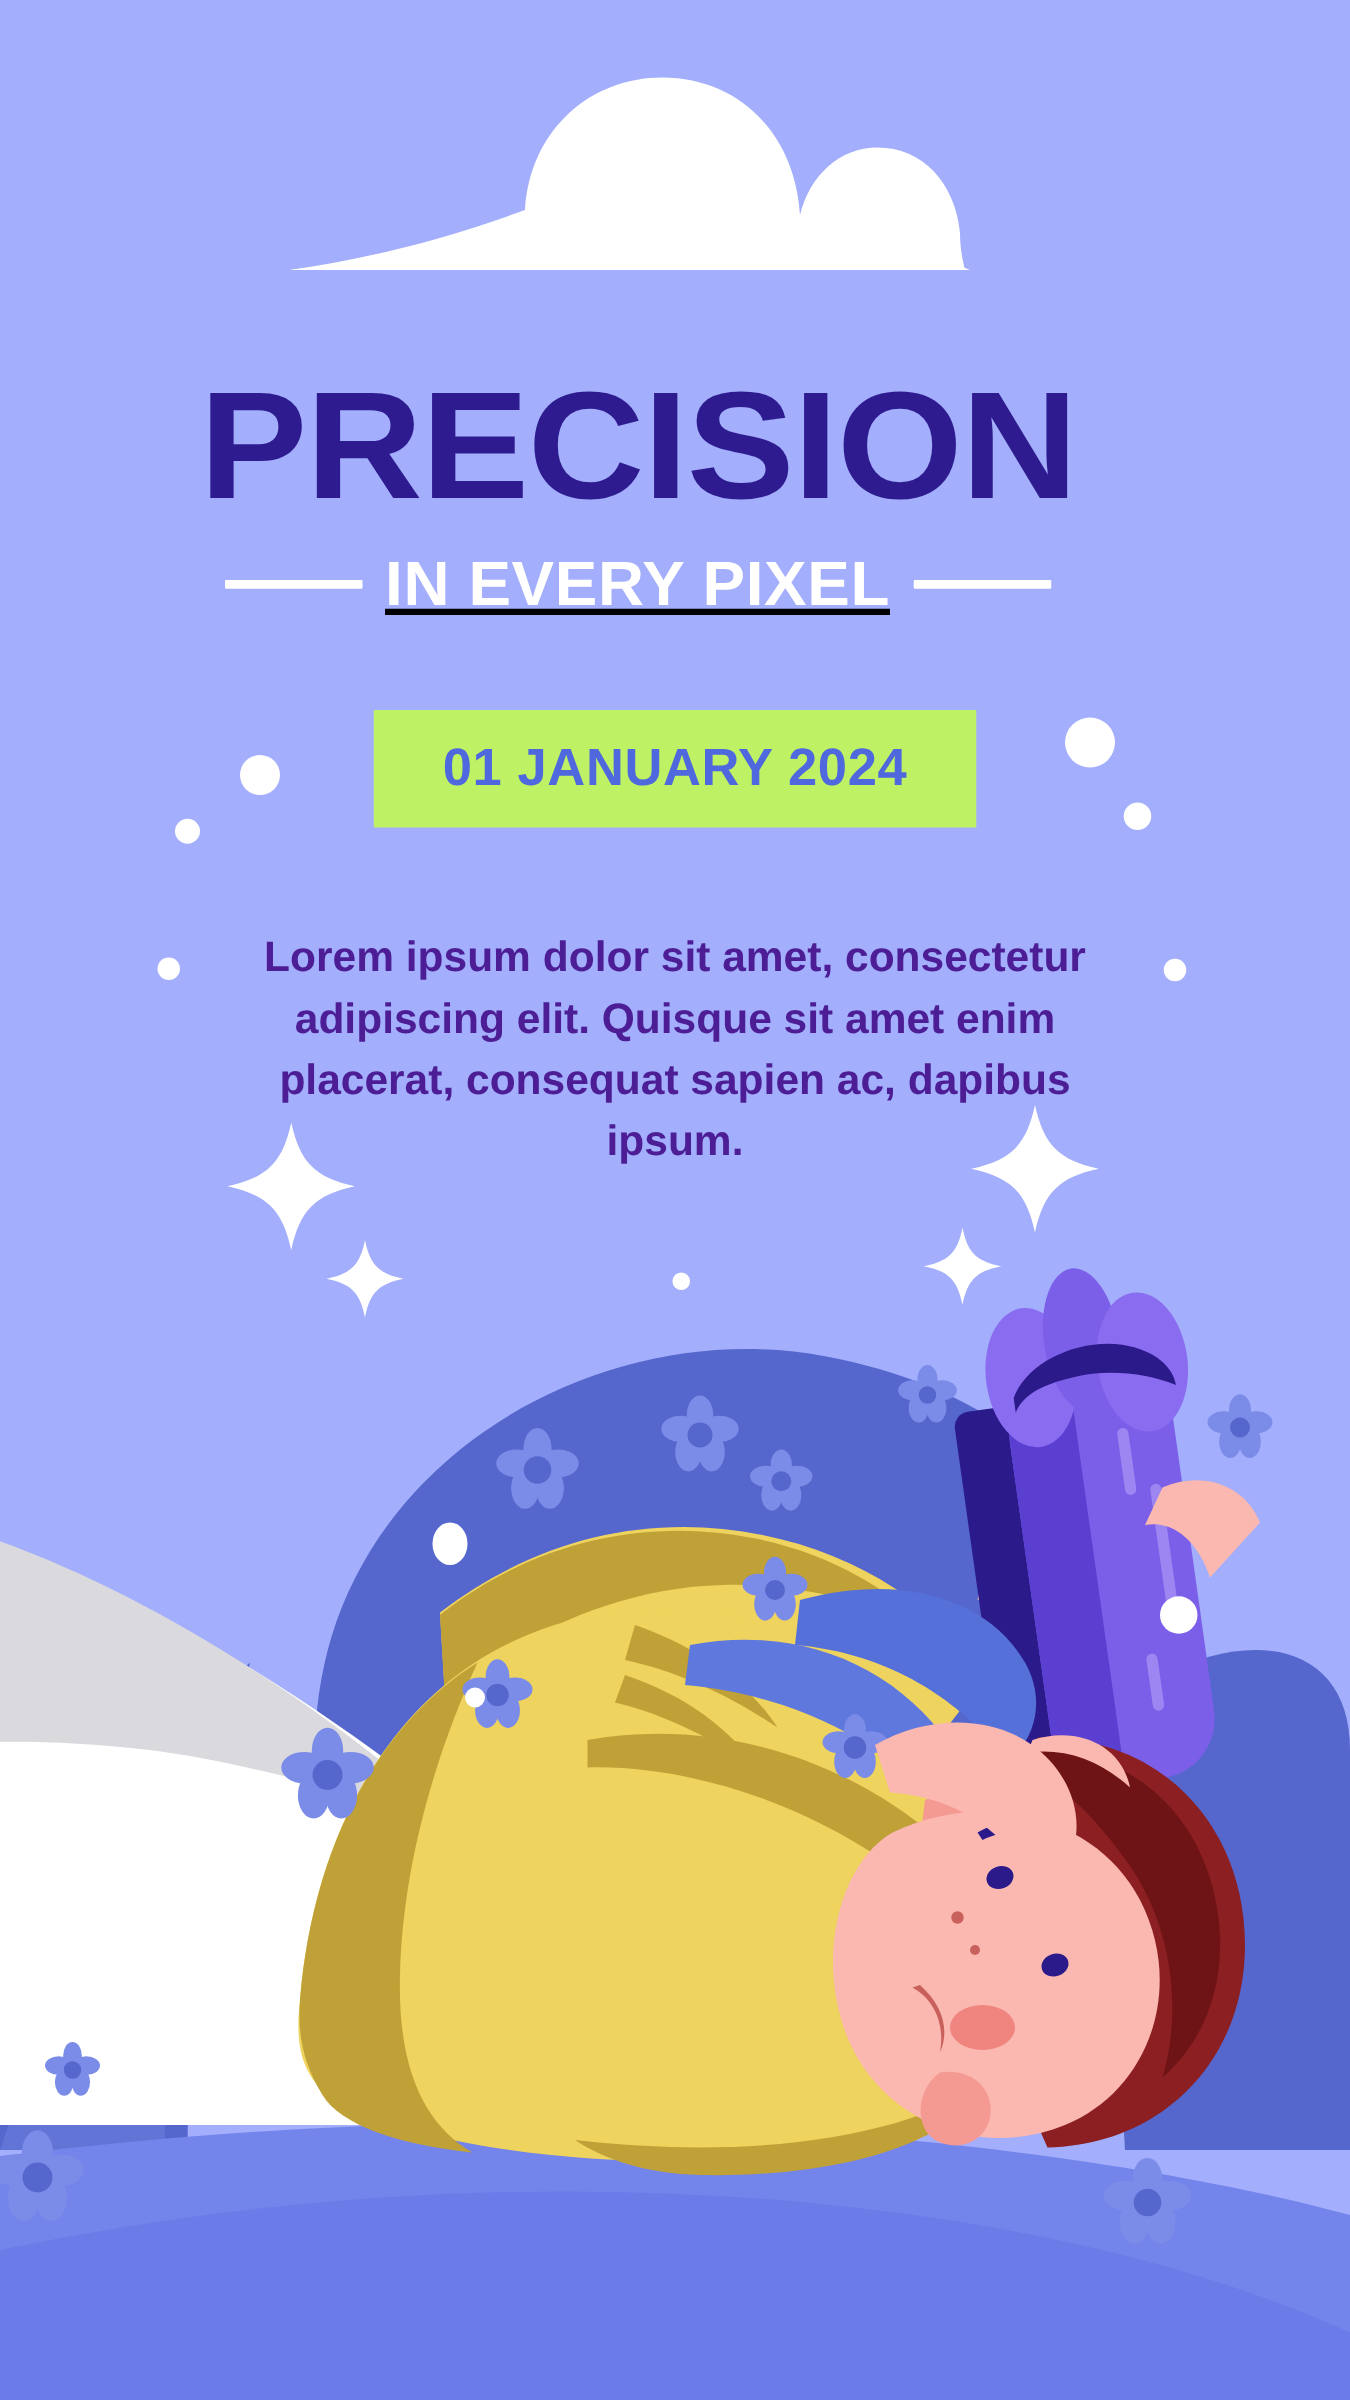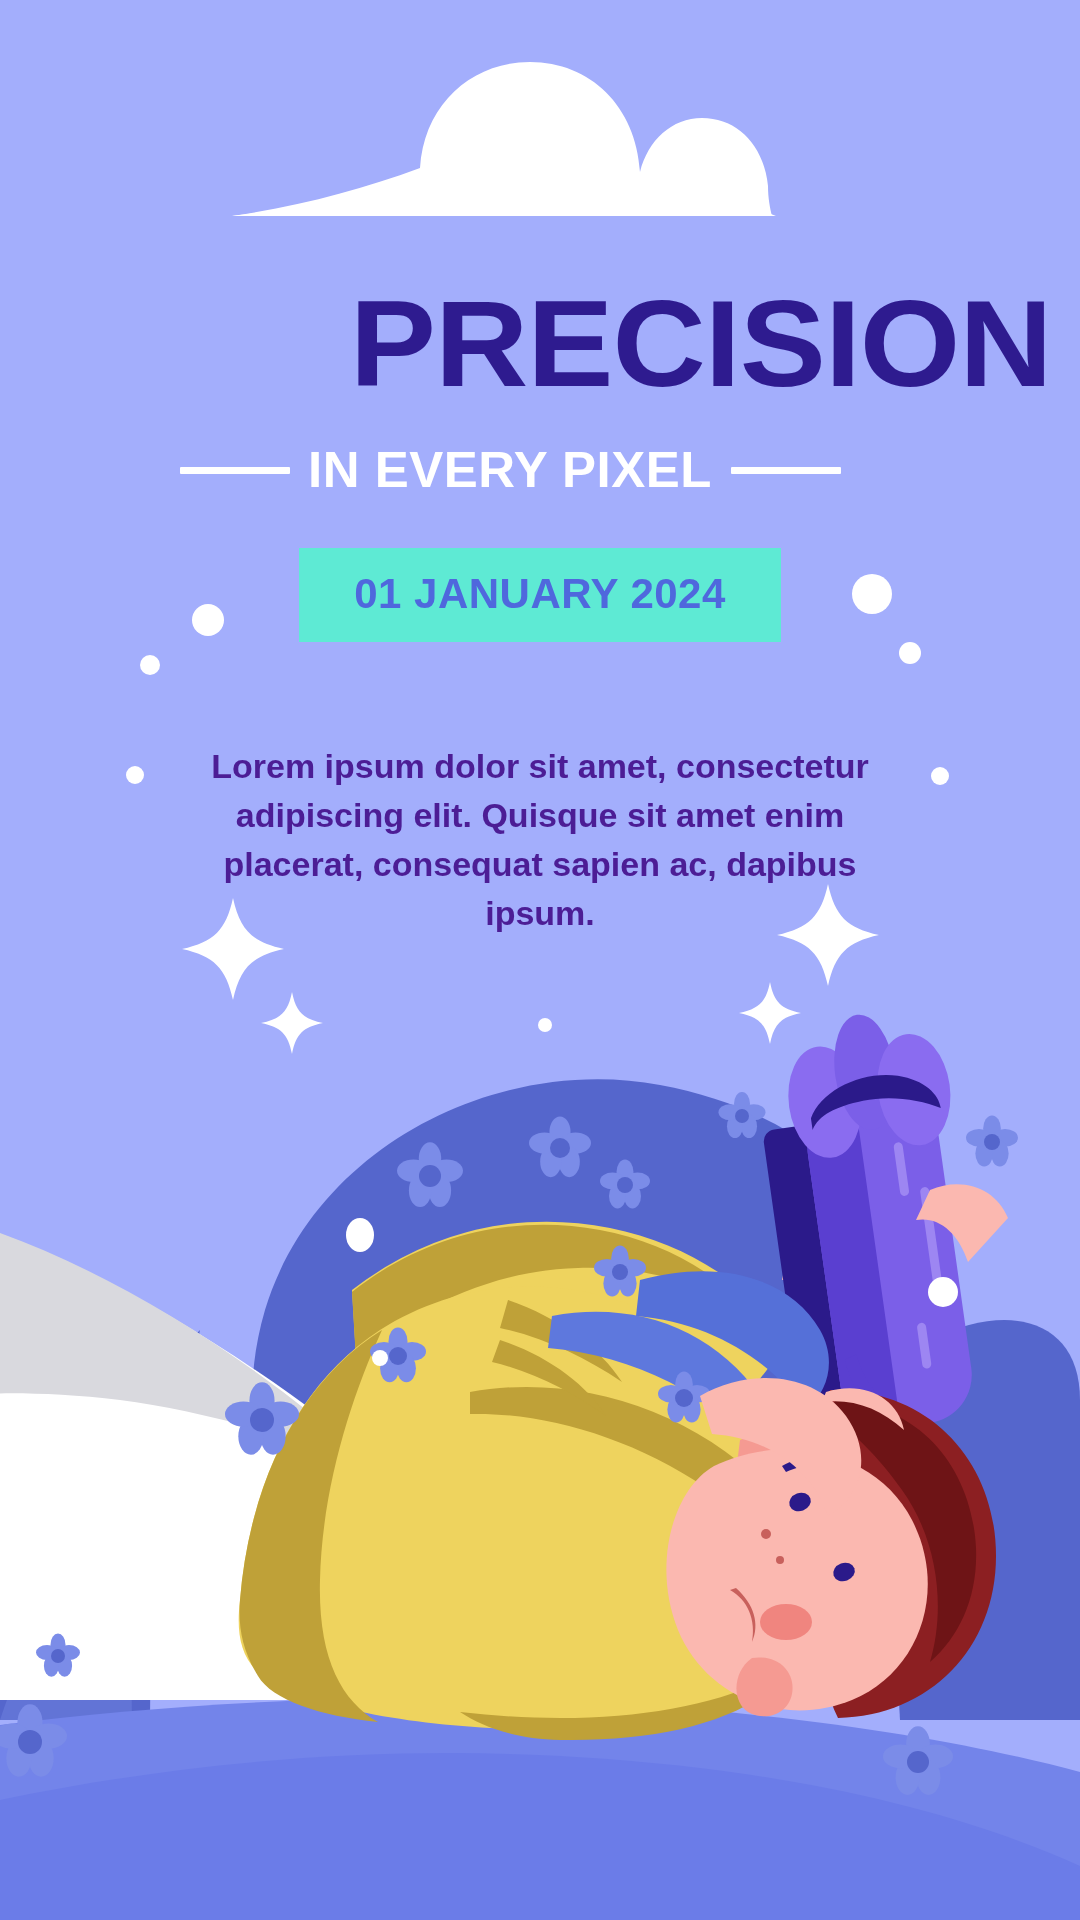--- a/index.html
+++ b/index.html
@@ -17,53 +17,54 @@
     background:#a3aefc;
   }
   
   .layer{position:absolute;left:0;top:0;width:1080px;height:1920px;}
   .z-art{z-index:1;}
   .z-deco{z-index:2;}
   .z-text{z-index:3;}
 
   
   .title-block{
-    position:absolute;left:0;top:288px;width:1021px;
-    text-align:right;
+    position:absolute;left:0;top:300px;width:1021px;
+    text-align:center;
   }
   .main-title{
     font-size:122px;
     line-height:0.92;
     font-weight:bold;
     color:#2e1b8f;
     letter-spacing:-1px;
     transform:scaleX(1.06);
     margin:0;
     font-family:"Liberation Sans", sans-serif;
   }
   .sub-row{
     display:flex;align-items:center;justify-content:center;
     gap:22px;
-    margin-top:41px;
+    margin-top:26px;
     padding:0 100px;
+    text-decoration:underline;
   }
   .rule{
     height:7px;background:#ffffff;flex:0 0 110px;border-radius:1px;
   }
   .sub-title{
     font-size:50px;font-weight:bold;color:#ffffff;
     letter-spacing:0.5px;white-space:nowrap;
     transform:scaleX(1.02);
   }
 
   
   .date-badge{
     position:absolute;left:50%;transform:translateX(-50%);
-    top:548px;
-    background:#5eead4;
+    top:568px;
+    background:#bef264;
     padding:22px 46px 24px;
     min-width:390px;
     text-align:center;
   }
   .date-text{
     font-size:42px;font-weight:bold;color:#4f68dd;
     letter-spacing:0.5px;white-space:nowrap;
   }
 
   

